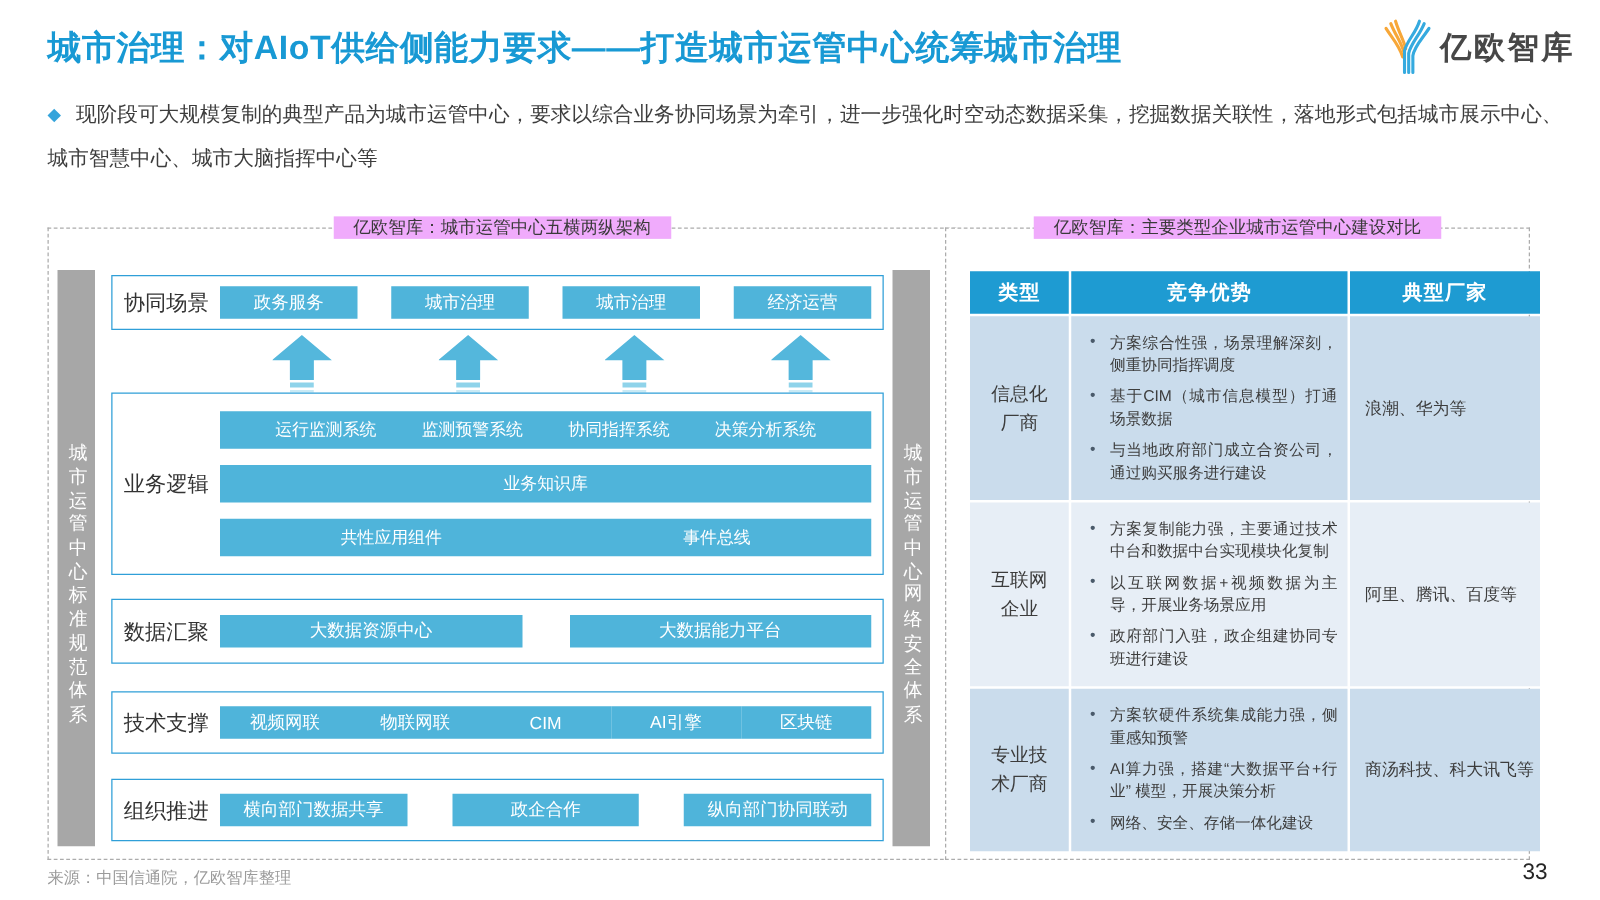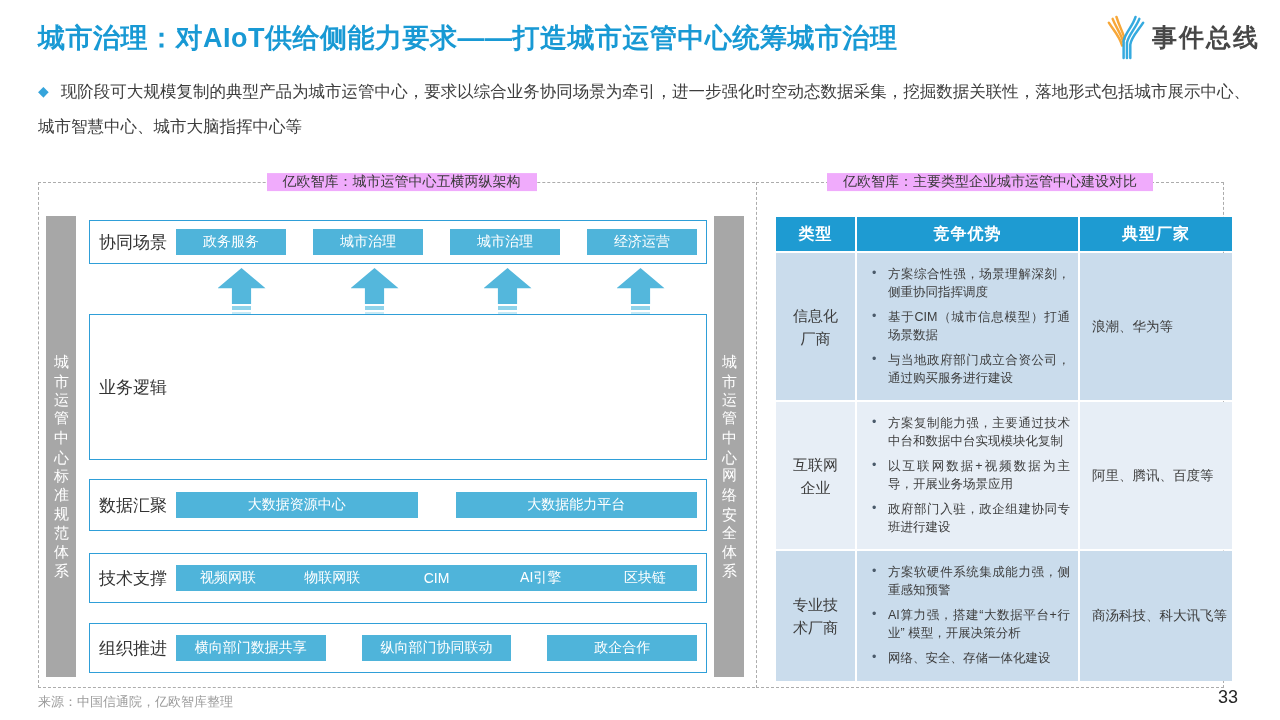--- a/index.html
+++ b/index.html
@@ -118,21 +118,21 @@
     <svg width="42" height="46" viewBox="0 0 44 48" aria-hidden="true">
       <g fill="none" stroke-linecap="round">
         <path d="M8 5 C12 15, 17 21, 19 29" stroke="#F7A738" stroke-width="2.6"></path>
         <path d="M4 9 C9 17, 15 23, 18 33" stroke="#F7A738" stroke-width="2.6"></path>
         <path d="M12 3 C15 13, 19 19, 20.5 26" stroke="#F7A738" stroke-width="2.6"></path>
         <path d="M32 3 C29 13, 21 20, 19.5 28 L19.5 46" stroke="#35AADF" stroke-width="2.6"></path>
         <path d="M36 5 C32 15, 24.5 22, 23 30 L23 46" stroke="#35AADF" stroke-width="2.6"></path>
         <path d="M40 9 C35 17, 27.5 24, 26.5 32 L26.5 46" stroke="#35AADF" stroke-width="2.6"></path>
       </g>
     </svg>
-    <span class="logo-text">事件总线</span>
+    <span class="logo-text">亿欧智库</span>
   </div>
 
   <p class="intro"><span class="diamond">◆</span><span>现阶段可大规模复制的典型产品为城市运管中心，要求以综合业务协同场景为牵引，进一步强化时空动态数据采集，挖掘数据关联性，落地形式包括城市展示中心、城市智慧中心、城市大脑指挥中心等</span></p>
 
   <section class="panel panel-left">
     <div class="panel-title">亿欧智库：城市运管中心五横两纵架构</div>
 
     <div class="pillar pillar-left">城市运管中心标准规范体系</div>
     <div class="pillar pillar-right">城市运管中心网络安全体系</div>
 
@@ -164,20 +164,33 @@
         </div>
       <div class="arrow">
           <div class="arrow-head"></div>
           <div class="arrow-s1"></div>
           <div class="arrow-s2"></div>
         </div>
     </div>
 
     <div class="arch-row row-logic">
       <div class="row-label">业务逻辑</div>
+      <div class="logic-bars">
+        <div class="bluebar systems">
+          <span>运行监测系统</span>
+          <span>监测预警系统</span>
+          <span>协同指挥系统</span>
+          <span>决策分析系统</span>
+        </div>
+        <div class="bluebar">业务知识库</div>
+        <div class="bluebar components">
+          <span>共性应用组件</span>
+          <span>事件总线</span>
+        </div>
+      </div>
     </div>
 
     <div class="arch-row row-data">
       <div class="row-label">数据汇聚</div>
       <div class="row-items">
         <div class="bluebox">大数据资源中心</div>
         <div class="bluebox">大数据能力平台</div>
       </div>
     </div>
 
@@ -189,22 +202,22 @@
         <div class="bluebox">CIM</div>
         <div class="bluebox">AI引擎</div>
         <div class="bluebox">区块链</div>
       </div>
     </div>
 
     <div class="arch-row row-org">
       <div class="row-label">组织推进</div>
       <div class="row-items">
         <div class="bluebox">横向部门数据共享</div>
+        <div class="bluebox">政企合作</div>
         <div class="bluebox">纵向部门协同联动</div>
-        <div class="bluebox">政企合作</div>
       </div>
     </div>
   </section>
 
   <section class="panel panel-right">
     <div class="panel-title">亿欧智库：主要类型企业城市运管中心建设对比</div>
 
     <div class="ctable">
       <div class="hcell">类型</div>
       <div class="hcell">竞争优势</div>

